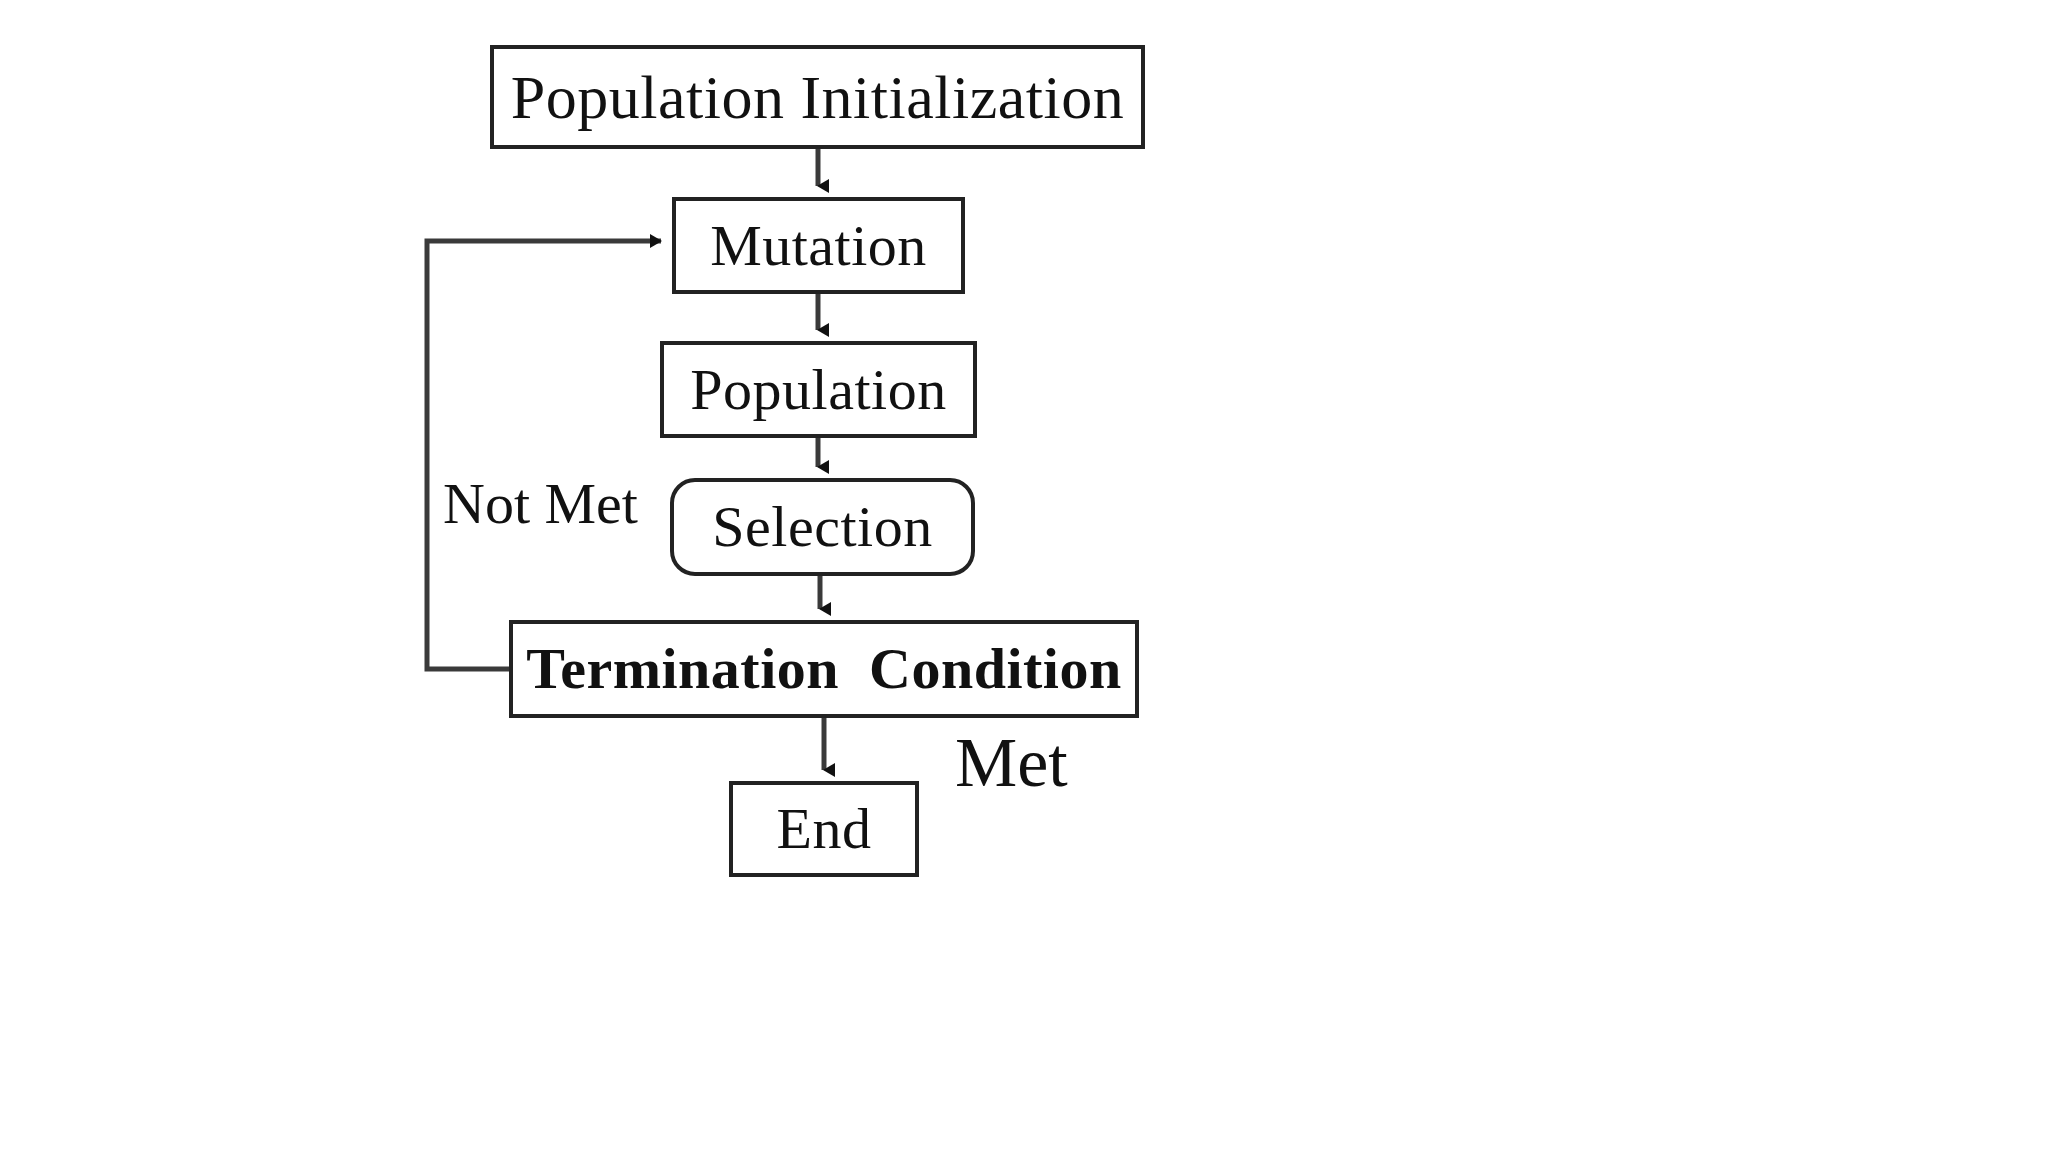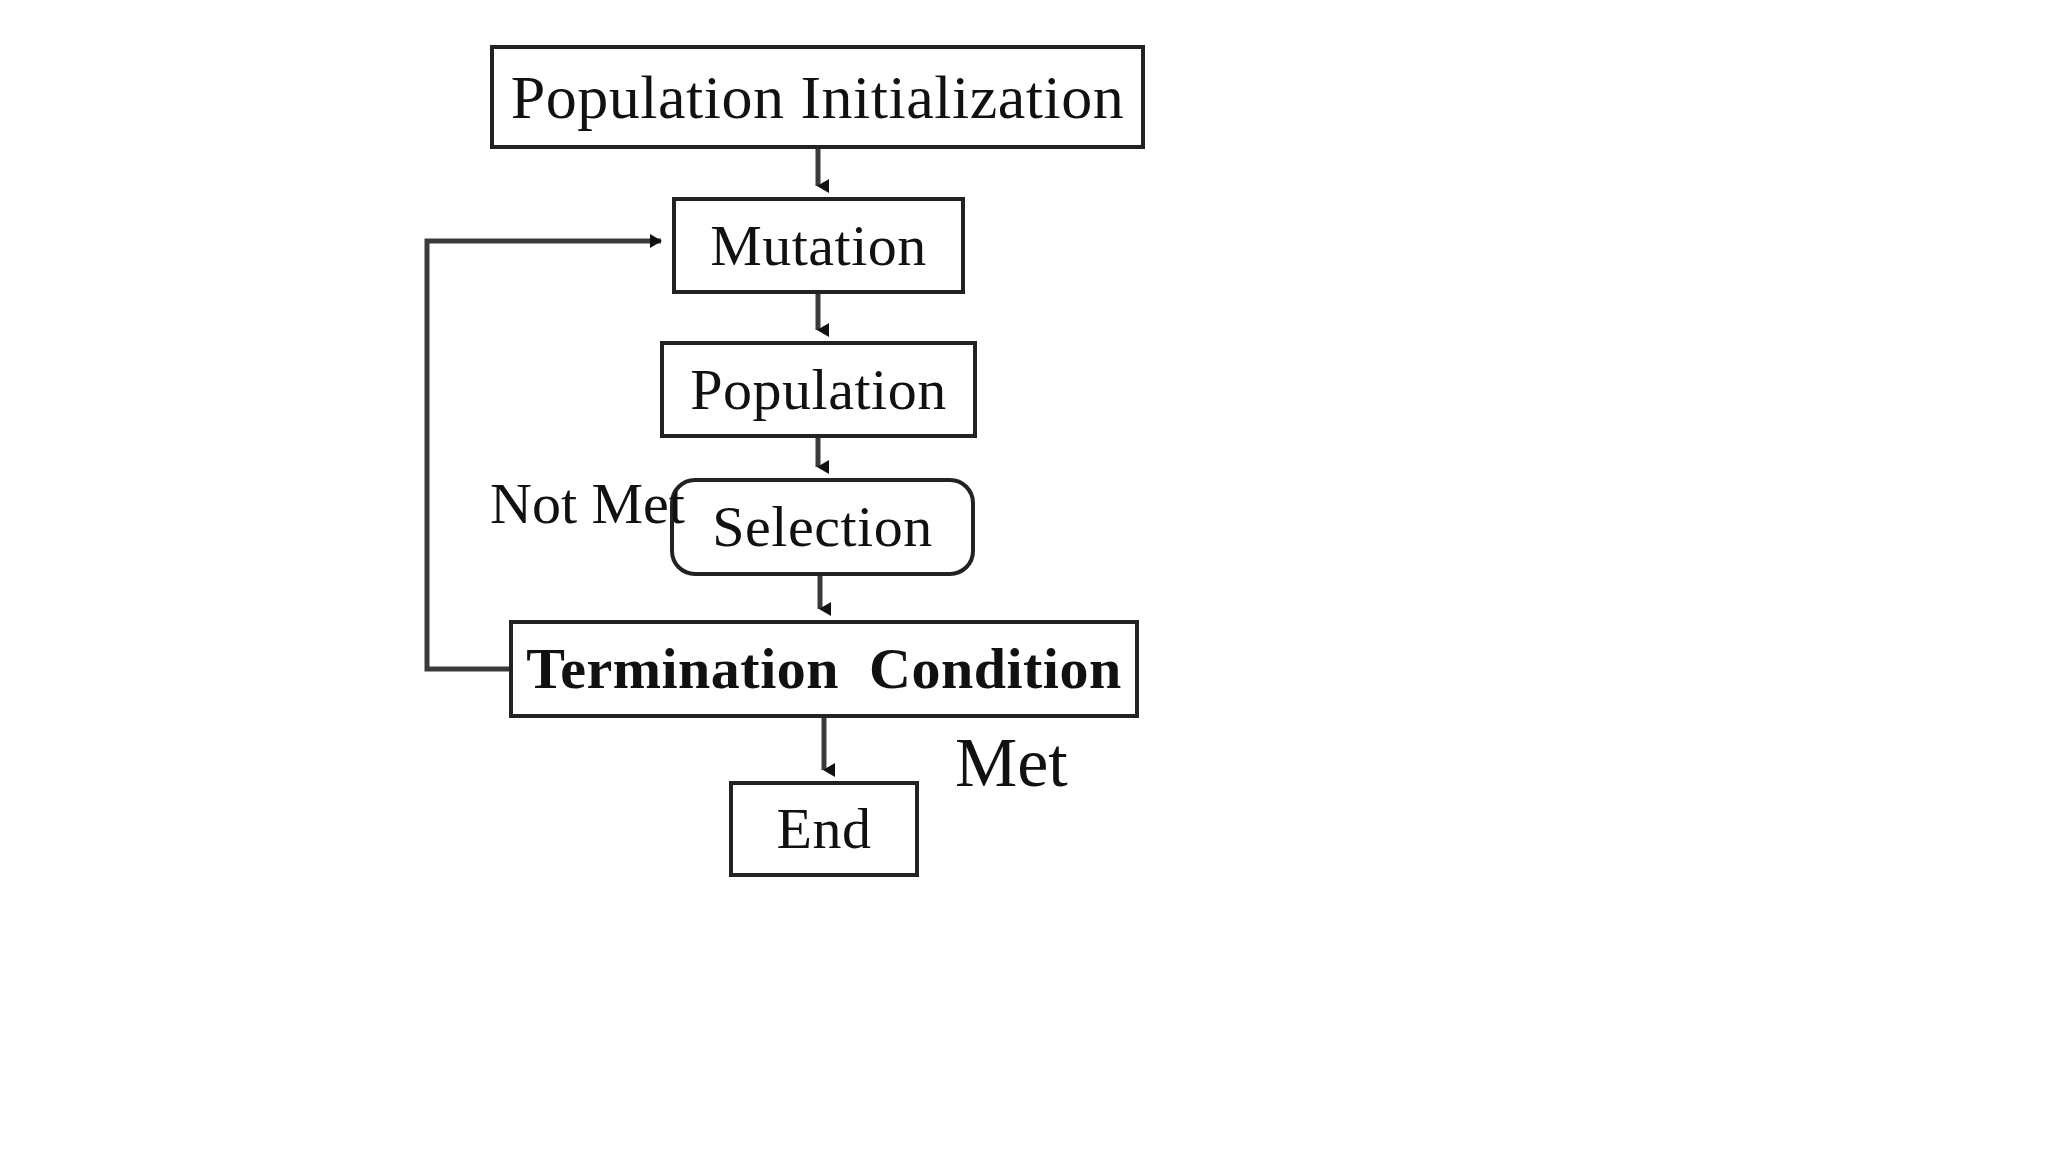--- a/index.html
+++ b/index.html
@@ -93,17 +93,17 @@
   </div>
 
   <div class="node" style="left:509px; top:620px; width:630px; height:98px; font-size:58px;font-weight:bold;">
     <span class="node-label">Termination  Condition</span>
   </div>
 
   <div class="node" style="left:729px; top:781px; width:190px; height:96px; font-size:58px;">
     <span class="node-label">End</span>
   </div>
 
-  <div class="edge-label" style="left:443px; top:475px; font-size:58px;margin-left:47px;">Not Met</div>
+  <div class="edge-label" style="left:443px; top:475px; font-size:58px;">Not Met</div>
 
   <div class="edge-label" style="left:955px; top:728px; font-size:70px;">Met</div>
 
 </div>
 
 </body></html>

